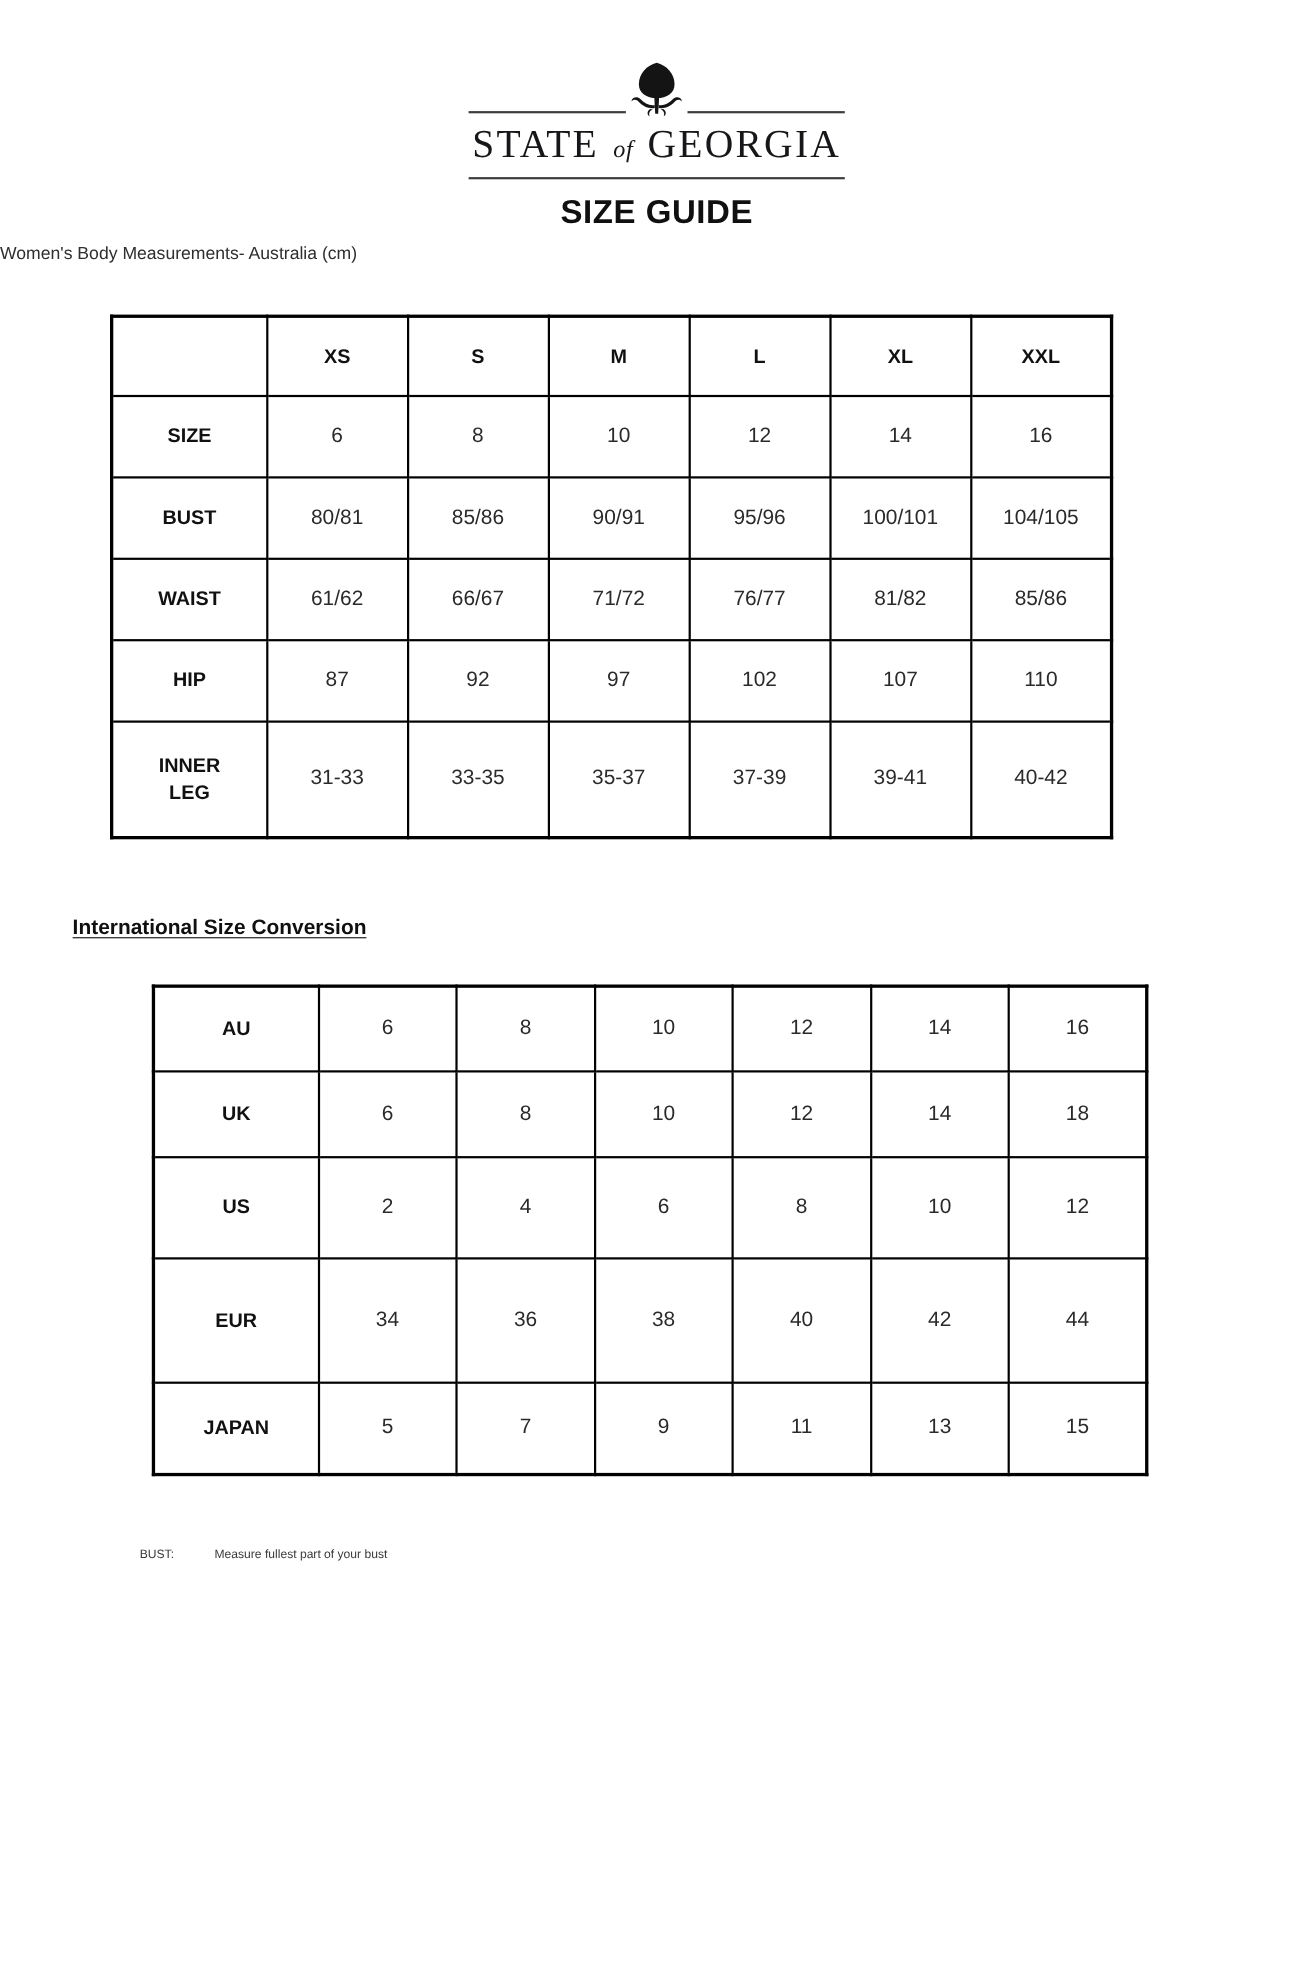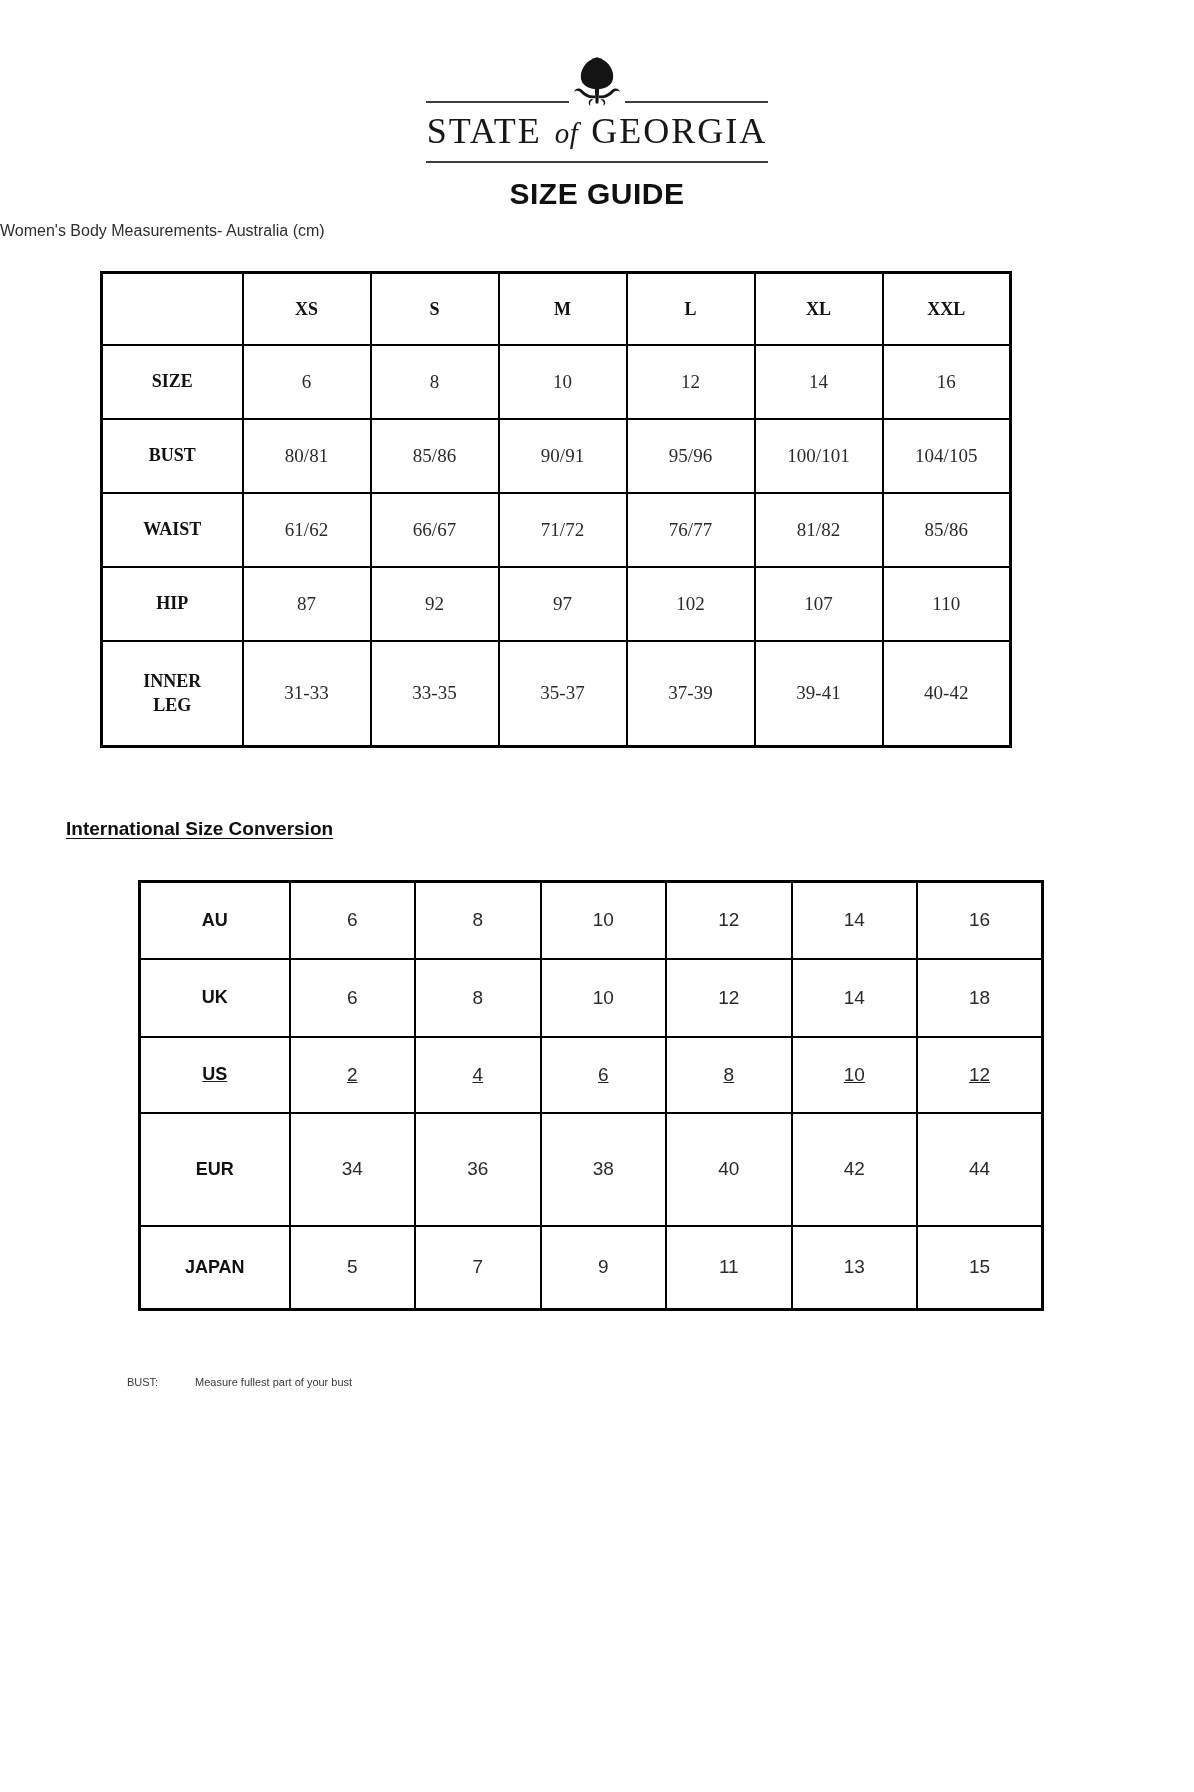--- a/index.html
+++ b/index.html
@@ -17,21 +17,21 @@
   .logo { width: 342px; margin: 56px auto 0; text-align: center; }
   .logo-top { display: flex; align-items: flex-end; height: 50px; }
   .logo-rule { flex: 1 1 auto; border-bottom: 2px solid #3d3d3d; margin-bottom: 3px; }
   .tree { width: 54px; height: 50px; flex: 0 0 auto; margin: 0 1px; }
   .logo-name {
     font-family: "Liberation Serif", "DejaVu Serif", serif;
     font-size: 36px; letter-spacing: 2px; color: #17171a;
     padding: 4px 0 9px; border-bottom: 2px solid #3d3d3d;
     white-space: nowrap;
   }
-  .logo-name .of { font-style: italic; font-size: 29px; letter-spacing: 0.5px; padding: 0 2px; }
+  .logo-name .of { font-style: italic; font-size: 22px; letter-spacing: 0.5px; padding: 0 2px; }
 
   
   .page-title { text-align: center; font-size: 30px; font-weight: 700; letter-spacing: 0.5px; margin-top: 14px; color: #101010; }
   .subtitle { text-align: left; font-size: 16px; margin-top: 11px; color: #2e2e2e; }
   .section-heading {
     margin: 70px 0 0 66px;
     font-size: 19px; font-weight: 700; color: #101010;
     text-decoration: underline;
     text-underline-offset: 3px;
   }
@@ -39,31 +39,31 @@
   
   table { border-collapse: collapse; table-layout: fixed; border: 3px solid #000; }
   th, td {
     border: 2px solid #000;
     text-align: center; vertical-align: middle;
     font-size: 19px; font-weight: 400; color: #2a2a2a;
     padding: 4px; overflow: hidden;
   }
   th { font-weight: 700; font-size: 18px; color: #111; white-space: pre-line; line-height: 1.35; }
 
-  .t1 { margin: 31px 0 0 100px; width: 912px; font-family: Liberation Serif, serif; }
+  .t1 { margin: 46px 0 0 100px; width: 912px; }
   .t1 col.label-col { width: 141px; }
   .t1 tr { height: 74px; }
   .t1 tr.header-row { height: 72px; }
   .t1 tr:last-child { height: 106px; }
 
   .t2 { margin: 40px 0 0 138px; width: 906px; }
   .t2 col.label-col { width: 150px; }
   .t2 tr:nth-child(1) { height: 77px; }
   .t2 tr:nth-child(2) { height: 78px; }
-  .t2 tr:nth-child(3) { height: 76px; text-decoration: underline; }
+  .t2 tr:nth-child(3) { height: 92px; }
   .t2 tr:nth-child(4) { height: 113px; }
   .t2 tr:nth-child(5) { height: 84px; }
 
   
   .notes { margin: 58px 0 0 127px; font-size: 11px; color: #3a3a3a; line-height: 27px; }
   .note-row { display: flex; }
   .note-label { width: 68px; flex: 0 0 auto; }
 </style>
 </head>
 <body>

